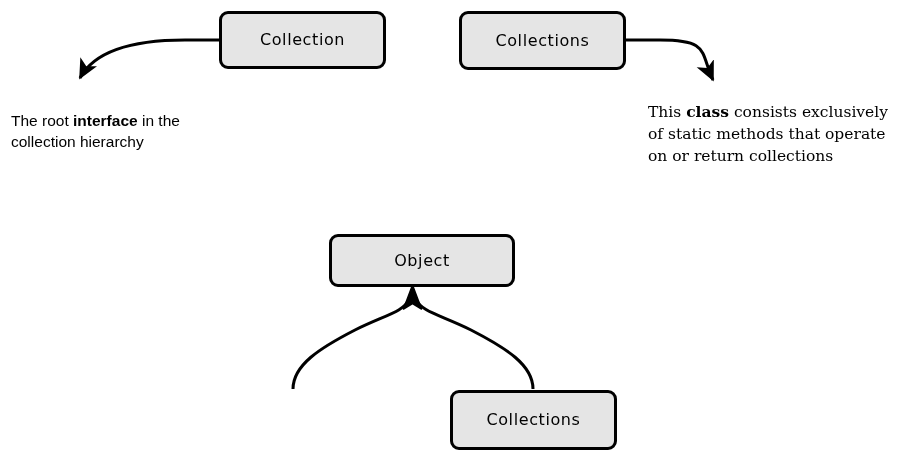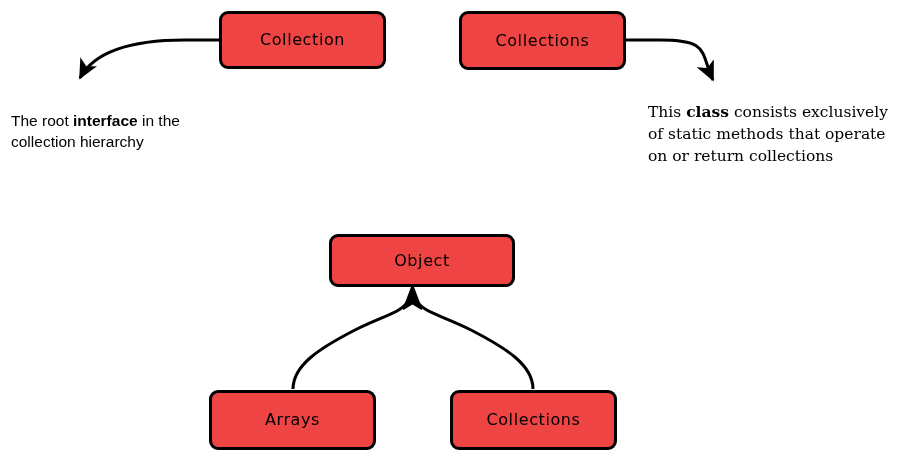--- a/index.html
+++ b/index.html
@@ -27,21 +27,21 @@
     position: absolute;
     left: 0;
     top: 0;
     width: 910px;
     height: 467px;
     pointer-events: none;
   }
   .node {
     position: absolute;
     box-sizing: border-box;
-    background: #ef4444;
+    background: #e5e5e5;
     border: 3px solid #000000;
     border-radius: 9px;
     display: flex;
     align-items: center;
     justify-content: center;
   }
   .node-label {
     font-family: "DejaVu Sans", sans-serif;
     font-weight: 400;
     font-size: 16px;
@@ -108,23 +108,20 @@
   </div>
 
   <div class="node" id="node-collections-top">
     <span class="node-label">Collections</span>
   </div>
 
   <div class="node" id="node-object">
     <span class="node-label">Object</span>
   </div>
 
-  <div class="node" id="node-arrays">
-    <span class="node-label">Arrays</span>
-  </div>
 
   <div class="node" id="node-collections-bot">
     <span class="node-label">Collections</span>
   </div>
 
   <div class="annotation" id="annotation-left">
     <span>The root </span><b>interface</b><span> in the</span><br>
     <span>collection hierarchy</span>
   </div>
 

